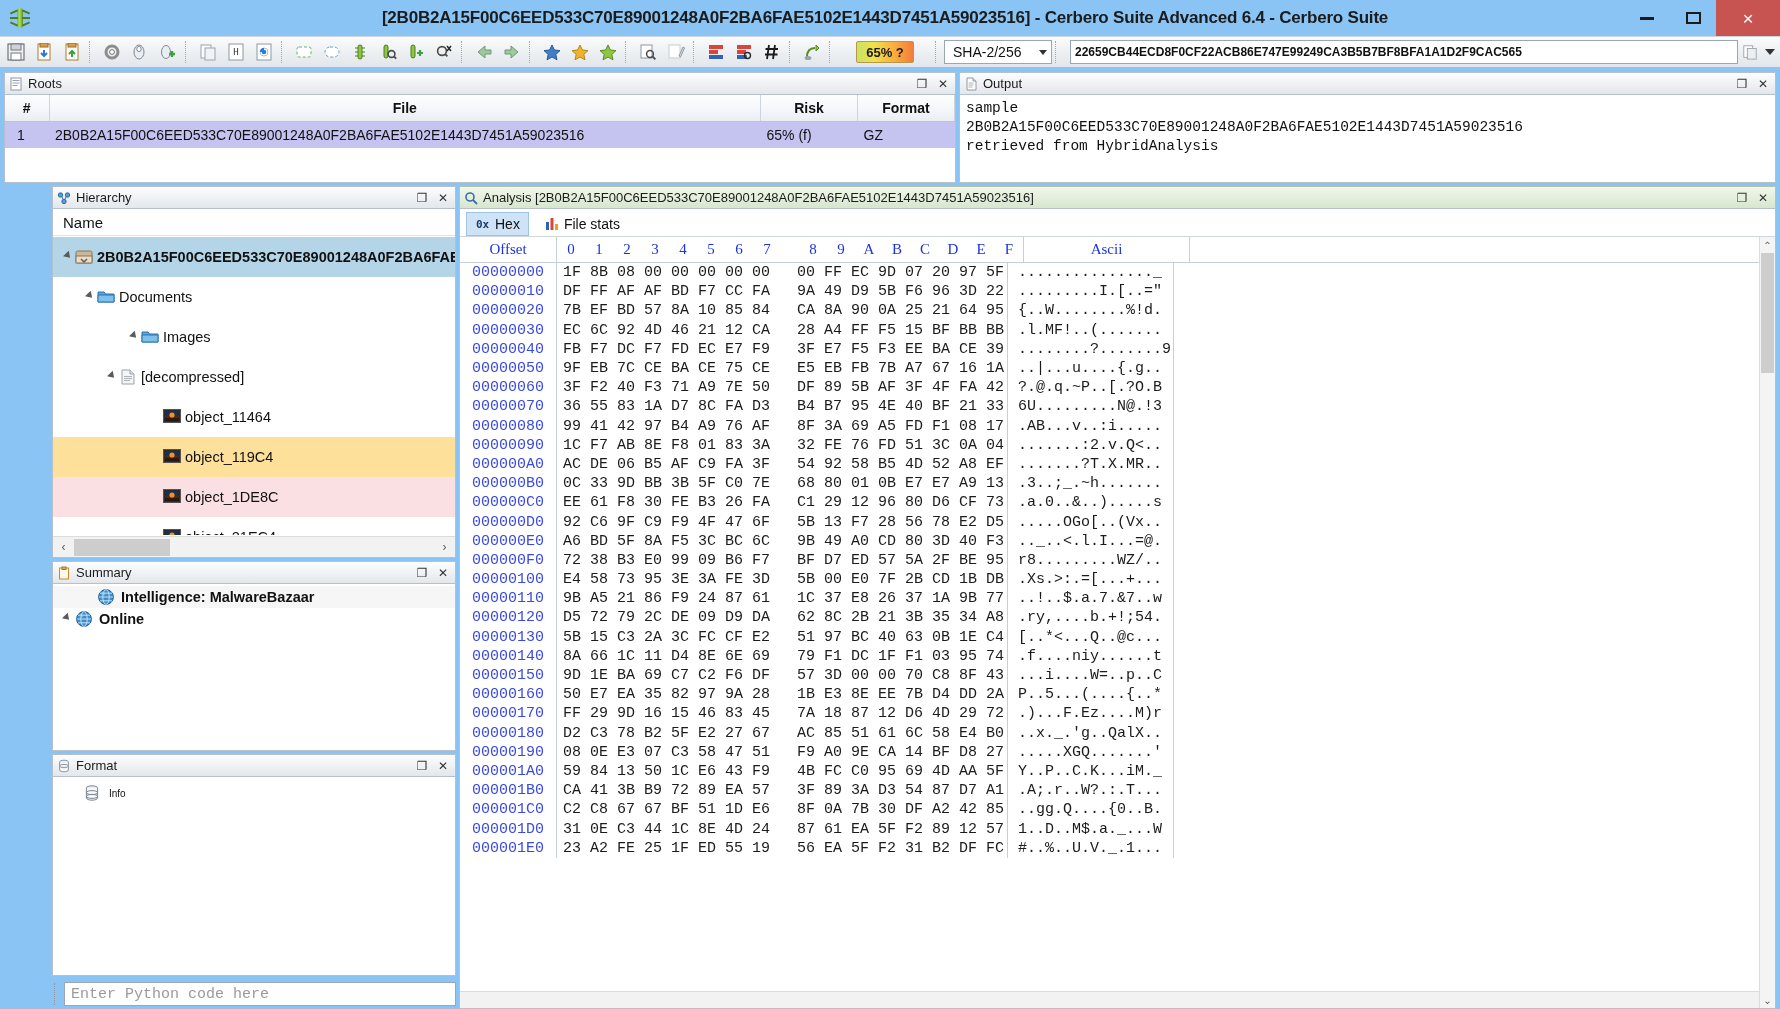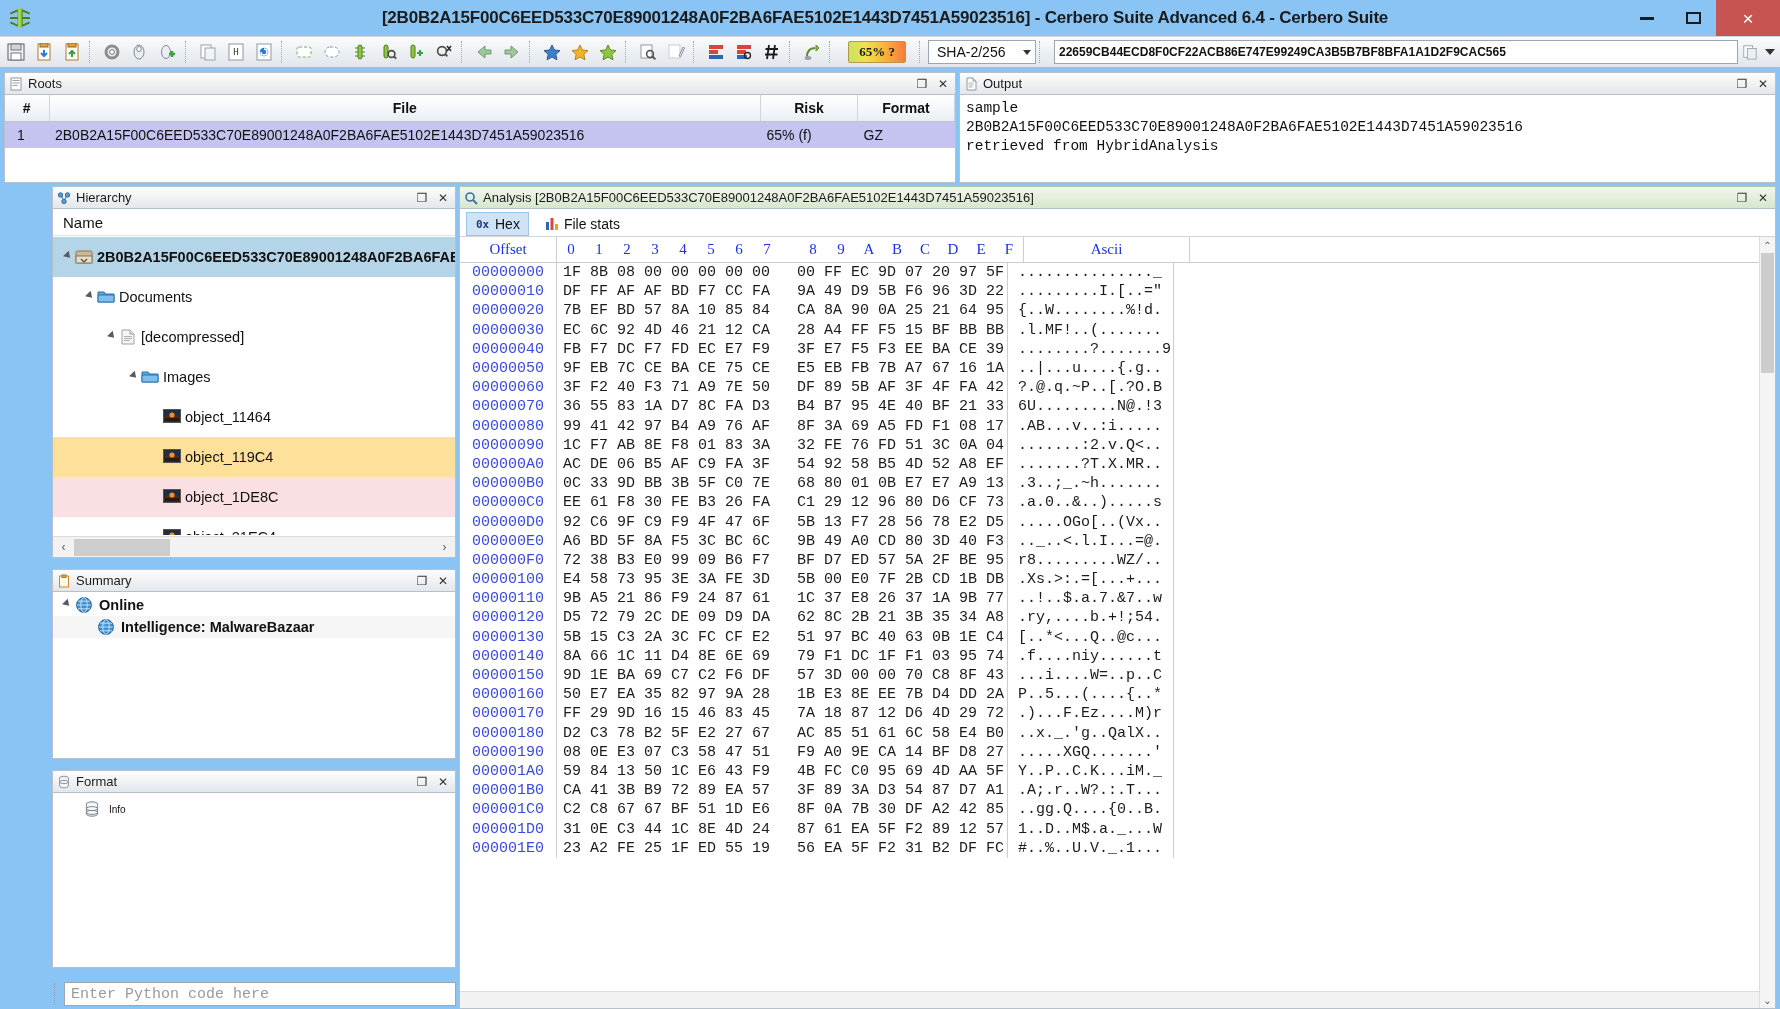--- a/index.html
+++ b/index.html
@@ -75,21 +75,21 @@
     border-radius: 2px; flex: 0 0 28px;
   }
   .tb-btn svg { display: block; }
 
   #risk-badge {
     height: 22px; min-width: 58px; padding: 0 6px;
     display: flex; align-items: center; justify-content: center;
     font-size: 13px; font-weight: 700; color: #1b1b1b;
     background: linear-gradient(90deg,#c9e265,#f0e14a 30%,#f9a93c 70%,#f47c3c);
     border: 1px solid #b4994a; border-radius: 2px; cursor: pointer;
-    flex: 0 0 auto; margin: 0 10px; font-family: Liberation Serif, serif;
+    flex: 0 0 auto; margin: 0 18px;
   }
   #hash-algo {
     height: 24px; min-width: 108px; padding: 0 4px 0 8px;
     background: #fff; border: 1px solid #9aa6b2;
     display: flex; align-items: center; font-size: 14px; color: #111;
     cursor: pointer; flex: 0 0 auto; justify-content: space-between;
   }
   #hash-algo .caret {
     width: 0; height: 0; margin-left: 8px;
     border-left: 4px solid transparent; border-right: 4px solid transparent;
@@ -113,21 +113,21 @@
     border-top: 6px solid #333;
   }
 
   
   #body-area {
     flex: 1 1 auto; display: flex; flex-direction: column;
     padding: 4px 4px 0 4px; gap: 3px; min-height: 0; border-radius: 27px;
   }
   #top-row { flex: 0 0 111px; display: flex; gap: 3px; min-height: 0; }
   #bottom-row { flex: 1 1 auto; display: flex; gap: 3px; min-height: 0; padding-bottom: 0; }
-  #left-col { flex: 0 0 452px; display: flex; flex-direction: column; gap: 11px; min-height: 0; padding-left: 48px;}
+  #left-col { flex: 0 0 452px; display: flex; flex-direction: column; gap: 3px; min-height: 0; padding-left: 48px;}
 
   
   .panel {
     display: flex; flex-direction: column; min-height: 0; min-width: 0;
     background: #fff;
   }
   .panel-title {
     height: 22px; flex: 0 0 22px;
     background: linear-gradient(180deg,#fdfdfd,#f0f2f4 50%,#e3e7eb);
     border: 1px solid #b6c0ca; border-bottom: none;
@@ -635,42 +635,42 @@
                 <div class="tnode" style="padding-left: 30px;">
                   <span class="arrow">
                     <i></i>
                   </span>
                   <span class="ticon"><svg width="18" height="16" viewBox="0 0 18 16">
                       <path d="M1 3h6l1.6 2H17v8H1z" fill="#5aa7e0" stroke="#2b72b0"></path>
                       <path d="M1 6h16v7H1z" fill="#7fc0ea" stroke="#2b72b0"></path>
                     </svg></span>
                   <span>Documents</span>
                 </div>
+                <div class="tnode" style="padding-left: 74px;">
+                  <span class="arrow">
+                    <i></i>
+                  </span>
+                  <span class="ticon"><svg width="18" height="16" viewBox="0 0 18 16">
+                      <path d="M1 3h6l1.6 2H17v8H1z" fill="#5aa7e0" stroke="#2b72b0"></path>
+                      <path d="M1 6h16v7H1z" fill="#7fc0ea" stroke="#2b72b0"></path>
+                    </svg></span>
+                  <span>Images</span>
+                </div>
                 <div class="tnode" style="padding-left: 52px;">
                   <span class="arrow">
                     <i></i>
                   </span>
                   <span class="ticon"><svg width="18" height="16" viewBox="0 0 18 16">
                       <path d="M3 1h8l4 4v10H3z" fill="#f5f5f5" stroke="#9aa3ad"></path>
                       <path d="M11 1v4h4" fill="#dfe4e9" stroke="#9aa3ad"></path>
                       <rect x="5" y="7" width="8" height="1" fill="#a9b2bb"></rect>
                       <rect x="5" y="9" width="8" height="1" fill="#a9b2bb"></rect>
                       <rect x="5" y="11" width="6" height="1" fill="#a9b2bb"></rect>
                     </svg></span>
                   <span>[decompressed]</span>
-                </div>
-                <div class="tnode" style="padding-left: 74px;">
-                  <span class="arrow">
-                    <i></i>
-                  </span>
-                  <span class="ticon"><svg width="18" height="16" viewBox="0 0 18 16">
-                      <path d="M1 3h6l1.6 2H17v8H1z" fill="#5aa7e0" stroke="#2b72b0"></path>
-                      <path d="M1 6h16v7H1z" fill="#7fc0ea" stroke="#2b72b0"></path>
-                    </svg></span>
-                  <span>Images</span>
                 </div>
                 <div class="tnode" style="padding-left: 96px;">
                   <span class="arrow"></span>
                   <span class="ticon"><svg width="18" height="14" viewBox="0 0 18 14">
                       <rect x="0.5" y="0.5" width="17" height="13" fill="#2a2a2a" stroke="#555"></rect>
                       <rect x="2" y="2" width="14" height="10" fill="#1d2f4a"></rect>
                       <rect x="2" y="7" width="14" height="5" fill="#4a2a18"></rect>
                       <circle cx="9" cy="6" r="2.6" fill="#f0902e"></circle>
                       <rect x="2" y="9" width="14" height="3" fill="#2c1a10"></rect>
                     </svg></span>
@@ -742,41 +742,41 @@
                   <rect x="2.5" y="2" width="9" height="11" fill="#fff8e8" stroke="#c98a2b"></rect>
                   <rect x="5" y="1" width="4" height="2.4" fill="#e0b25e" stroke="#a5741d"></rect>
                 </svg>
             </span>
             <span class="ptitle-label">Summary</span>
             <span class="pt-btn">❐</span>
             <span class="pt-btn">✕</span>
           </div>
           <div class="panel-body">
             <div id="summary-tree" style="padding-top:2px">
+                <div class="snode alt" style="padding-left: 28px;">
+                  <span class="arrow"></span>
+                  <span class="sicon"><svg width="18" height="18" viewBox="0 0 18 18">
+                      <circle cx="9" cy="9" r="7.4" fill="#3f8fd0" stroke="#1d5c96"></circle>
+                      <ellipse cx="9" cy="9" rx="3.2" ry="7.4" fill="none" stroke="#bfe0f5"></ellipse>
+                      <path d="M1.8 9h14.4M3 5.2h12M3 12.8h12" stroke="#bfe0f5" fill="none"></path>
+                      <circle cx="6.4" cy="5.6" r="2" fill="#9fd2f2" opacity=".55"></circle>
+                    </svg></span>
+                  <span>Intelligence: MalwareBazaar</span>
+                </div>
                 <div class="snode" style="padding-left: 6px;">
                   <span class="arrow">
                     <i></i>
                   </span>
                   <span class="sicon"><svg width="18" height="18" viewBox="0 0 18 18">
                       <circle cx="9" cy="9" r="7.4" fill="#3f8fd0" stroke="#1d5c96"></circle>
                       <ellipse cx="9" cy="9" rx="3.2" ry="7.4" fill="none" stroke="#bfe0f5"></ellipse>
                       <path d="M1.8 9h14.4M3 5.2h12M3 12.8h12" stroke="#bfe0f5" fill="none"></path>
                       <circle cx="6.4" cy="5.6" r="2" fill="#9fd2f2" opacity=".55"></circle>
                     </svg></span>
                   <span>Online</span>
-                </div>
-                <div class="snode alt" style="padding-left: 28px;">
-                  <span class="arrow"></span>
-                  <span class="sicon"><svg width="18" height="18" viewBox="0 0 18 18">
-                      <circle cx="9" cy="9" r="7.4" fill="#3f8fd0" stroke="#1d5c96"></circle>
-                      <ellipse cx="9" cy="9" rx="3.2" ry="7.4" fill="none" stroke="#bfe0f5"></ellipse>
-                      <path d="M1.8 9h14.4M3 5.2h12M3 12.8h12" stroke="#bfe0f5" fill="none"></path>
-                      <circle cx="6.4" cy="5.6" r="2" fill="#9fd2f2" opacity=".55"></circle>
-                    </svg></span>
-                  <span>Intelligence: MalwareBazaar</span>
                 </div>
               </div>
           </div>
         </div>
 
         <div class="panel" style="flex:1 1 auto;">
           <div class="panel-title">
             <span class="ptitle-icon">
               <svg width="14" height="14" viewBox="0 0 14 14">
                   <ellipse cx="7" cy="3" rx="4.4" ry="1.8" fill="#e8ecf0" stroke="#8d98a4"></ellipse>

